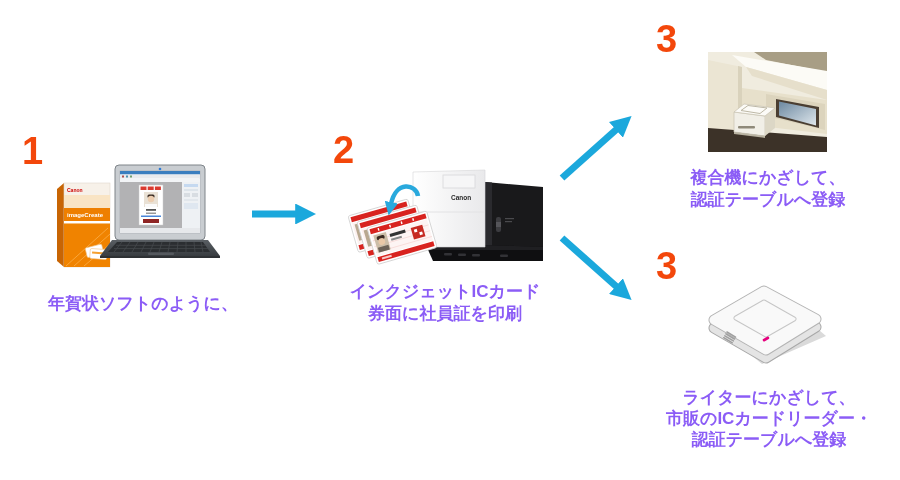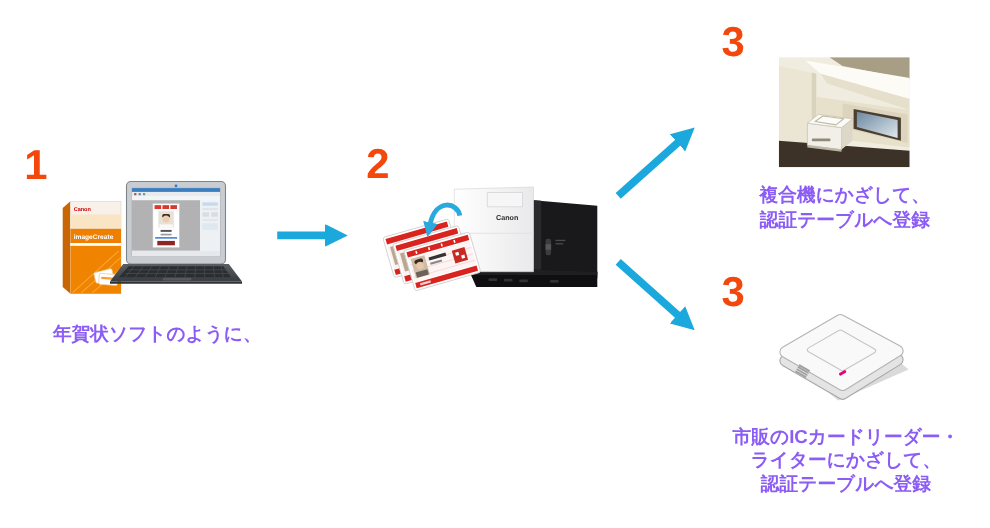--- a/index.html
+++ b/index.html
@@ -194,20 +194,22 @@
         <rect x="49" y="18.5" width="3" height="3" fill="#ffffff"></rect>
         <rect x="2" y="31" width="58" height="5" fill="#d8231f"></rect>
         <rect x="6" y="32.5" width="10" height="2" fill="#ffffff" opacity="0.75"></rect>
       </g>
     </g>
 
     <path d="M 70,38 C 68,26 48,22 43,46" fill="none" stroke="#29a9dd" stroke-width="4.5" marker-end="url(#ah-c)"></path>
   </svg>
 
   <div class="abs caption" style="left:335px;top:281px;width:220px;">
+    <div>インクジェットICカード</div>
+    <div>券面に社員証を印刷</div>
   </div>
 
   <svg class="abs" style="left:554px;top:102px;" width="92" height="84" viewBox="0 0 92 84">
     <defs>
         <marker id="ah-u" markerWidth="3" markerHeight="3" refX="0.4" refY="1.5" orient="auto">
       <path d="M0,0 L3,1.5 L0,3 Z" fill="#1ba8dc"></path>
         </marker>
       </defs>
     <line x1="8" y1="76" x2="64" y2="26" stroke="#1ba8dc" stroke-width="7" marker-end="url(#ah-u)"></line>
   </svg>
@@ -276,18 +278,18 @@
       <g stroke="#9f9f9f" stroke-width="1.5" stroke-linecap="round">
         <line x1="27" y1="56" x2="35.6" y2="61.1"></line>
         <line x1="25.9" y1="57.9" x2="34.5" y2="63"></line>
         <line x1="24.8" y1="59.8" x2="33.4" y2="64.9"></line>
         <line x1="23.7" y1="61.7" x2="32.3" y2="66.8"></line>
       </g>
     </g>
   </svg>
 
   <div class="abs caption" style="left:654px;top:387px;width:230px;line-height:21px;">
+    <div>ライターにかざして、</div>
     <div>市販のICカードリーダー・</div>
-    <div>ライターにかざして、</div>
     <div>認証テーブルへ登録</div>
   </div>
 
 </div>
 
 </body></html>

